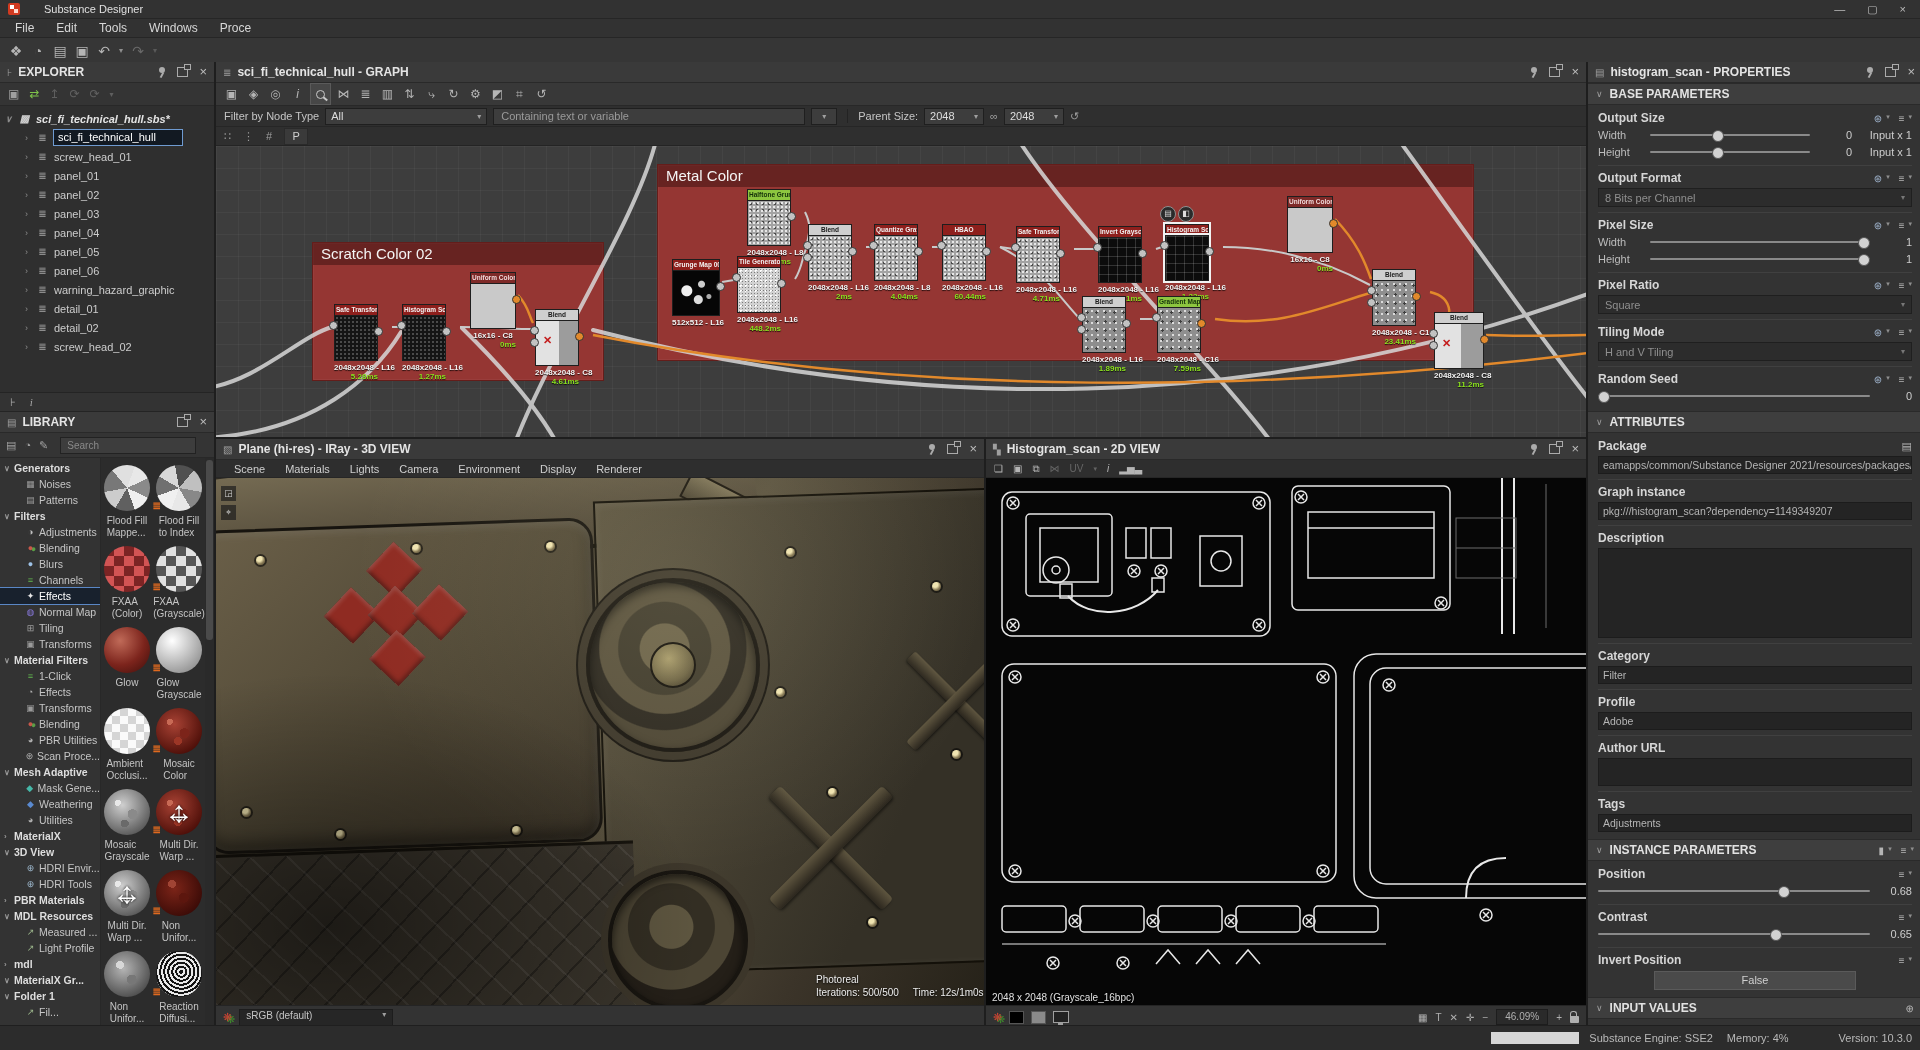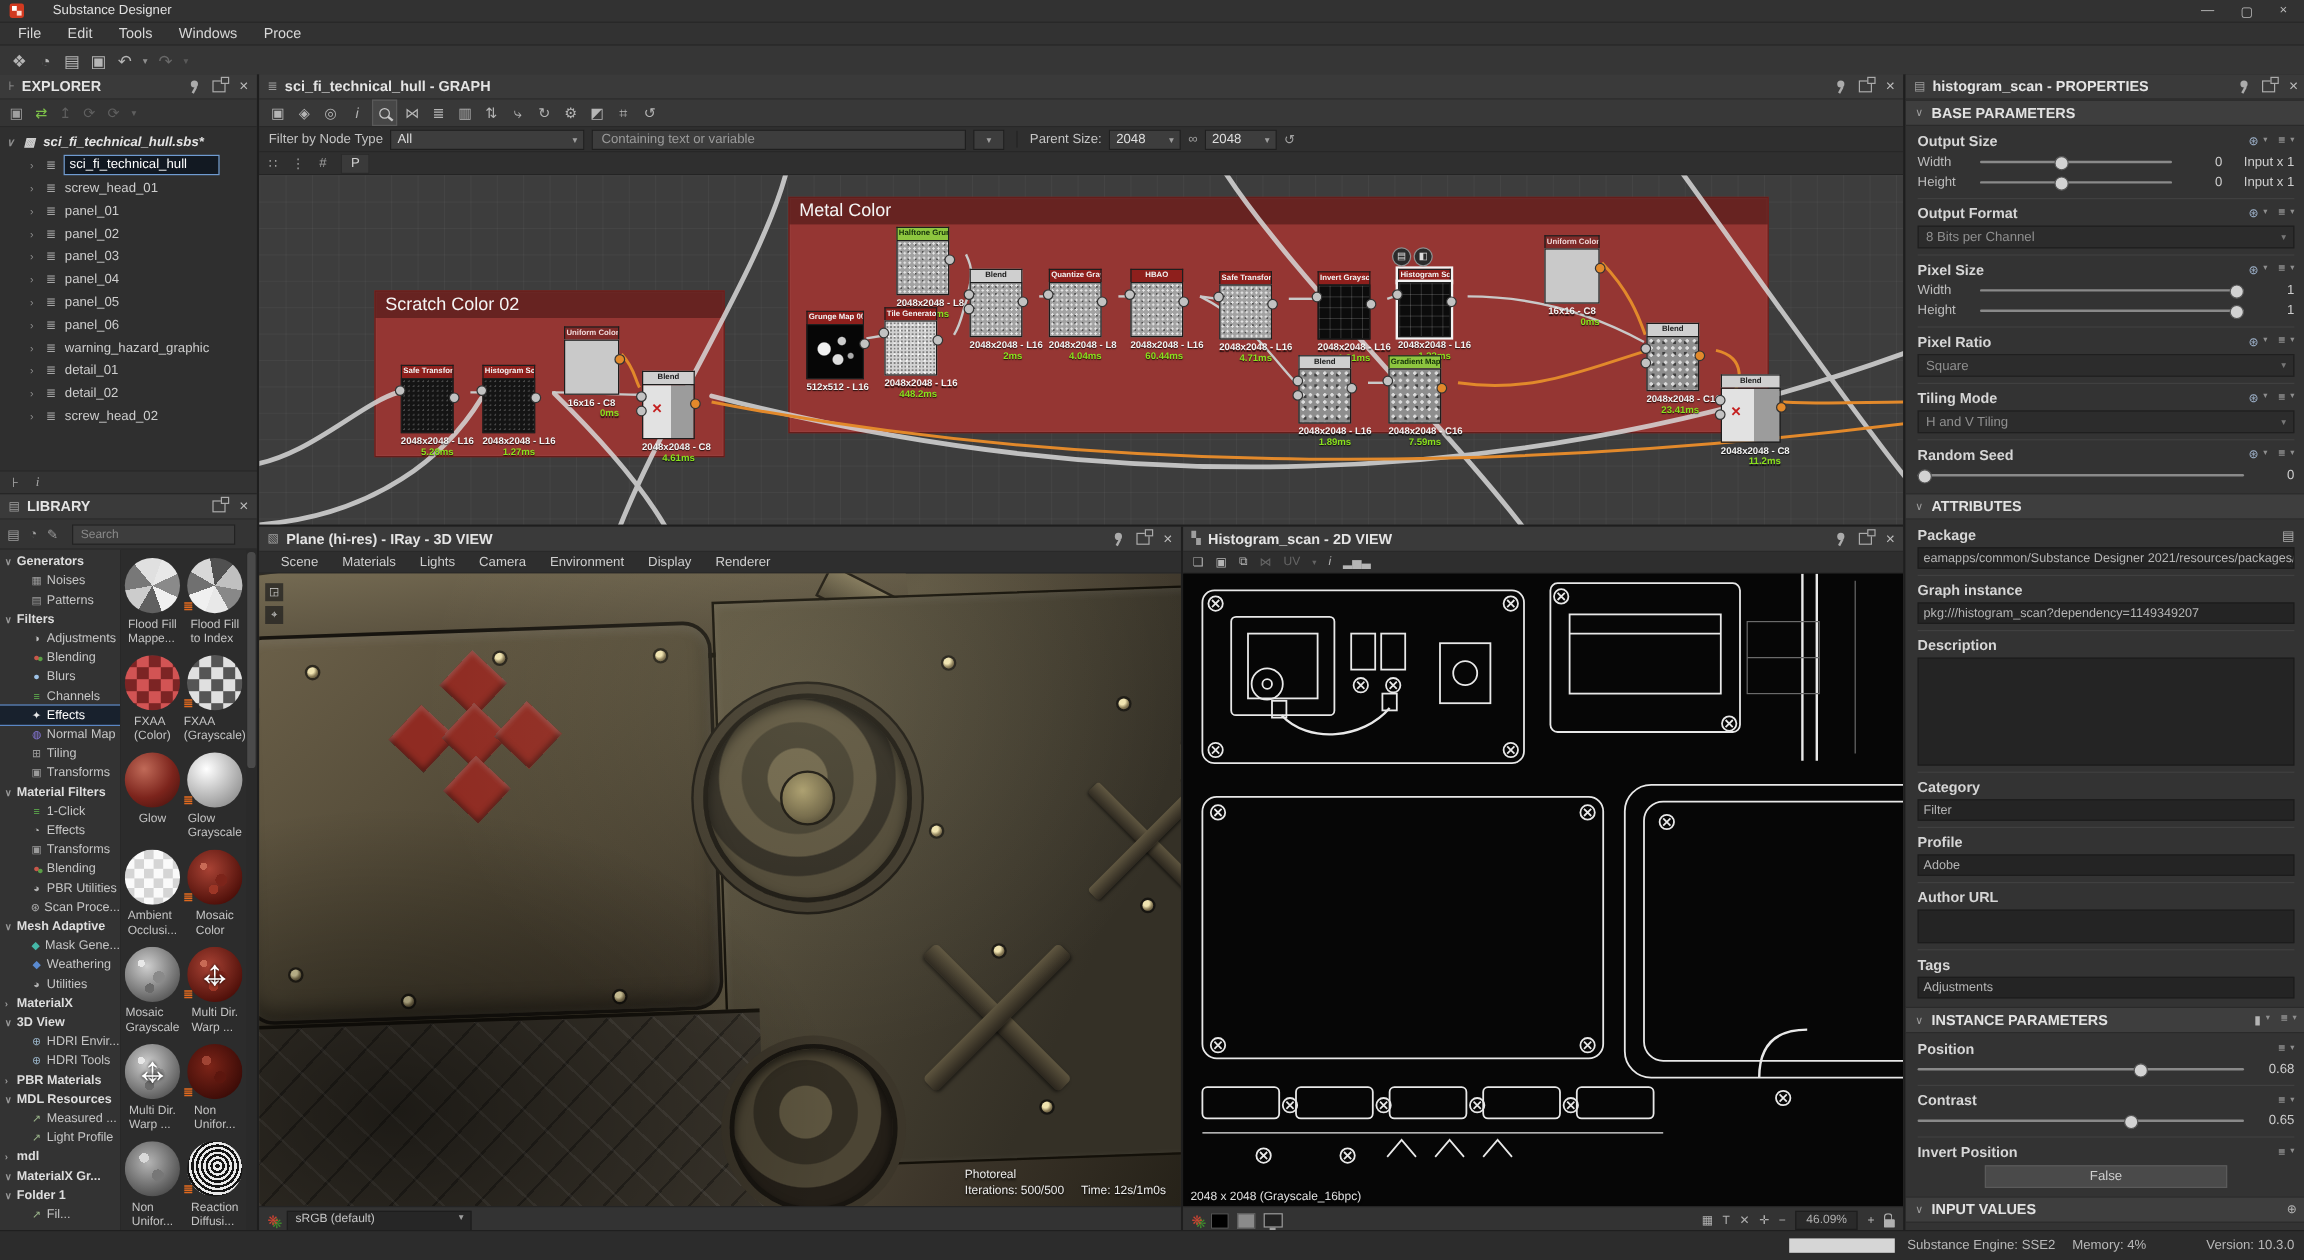--- a/index.html
+++ b/index.html
@@ -184,21 +184,21 @@
   .ring2{left:392px;top:392px;width:132px;height:132px;border-radius:50%;border:4px solid #181510;
     background:radial-gradient(circle at 45% 40%,#5e5640 0 20%,#332e23 21% 40%,#4c4534 41% 58%,#241f18 59%);box-shadow:0 0 0 7px #3c362a,inset 0 4px 8px rgba(0,0,0,.6)}
   .xplate{width:150px;height:150px}
   .xplate::before,.xplate::after{content:"";position:absolute;left:-5px;top:67px;width:160px;height:16px;background:linear-gradient(#5e553f,#2c271e);border-radius:4px;box-shadow:0 2px 3px rgba(0,0,0,.5)}
   .xplate::before{transform:rotate(45deg)} .xplate::after{transform:rotate(-45deg)}
   .x1{left:540px;top:295px} .x2{left:665px;top:148px;transform:scale(.8)}
   .screw{position:absolute;width:9px;height:9px;border-radius:50%;background:radial-gradient(circle at 35% 30%,#efe3b0 0 30%,#8a7c57 60%,#3c3424);box-shadow:0 0 0 2px rgba(0,0,0,.55)}
   .vignette{inset:0;background:radial-gradient(ellipse at 15% 85%,rgba(0,0,0,.5),transparent 40%),radial-gradient(ellipse at 60% 20%,rgba(255,246,200,.10),transparent 50%);pointer-events:none}
   .vp-mini{left:5px;top:8px;display:flex;flex-direction:column;gap:4px}
   .vp-mini span{width:15px;height:15px;background:rgba(30,30,30,.7);color:#cfcfcf;font-size:9px;text-align:center;line-height:15px}
-  .overlay3d{position:absolute;left:588px;bottom:6px;font-size:10px;color:#ececec;text-shadow:0 1px 2px #000;line-height:13px}
+  .overlay3d{position:absolute;left:600px;bottom:6px;font-size:10px;color:#ececec;text-shadow:0 1px 2px #000;line-height:13px}
   .overlay3d .l2{display:flex;gap:14px}
   .vbottom{height:22px;background:#333;border-top:1px solid #242424;display:flex;align-items:center;gap:7px;padding:0 7px;flex:none}
   .flower{color:#cc4433;font-size:11px;text-shadow:3px 2px 0 #3f8a2e}
   .cselect{background:#262626;border:1px solid #1d1d1d;height:15px;display:flex;gap:8px;padding:0 6px;color:#c5c5c5;font-size:10px;min-width:140px}
   .cselect .arr{margin-left:auto;font-size:8px;color:#9f9f9f}
   .vp2d{flex:1;position:relative;overflow:hidden;background:#050505}
   .caption2d{position:absolute;left:6px;bottom:2px;font-size:10px;color:#e0e0e0;text-shadow:0 1px 2px #000}
   .swatch{width:13px;height:11px;border:1px solid #555;display:inline-block}
   .monitor-icon{width:14px;height:10px;border:1px solid #9f9f9f;position:relative;background:#222;display:inline-block}
   .monitor-icon::after{content:"";position:absolute;left:4px;bottom:-3px;width:5px;height:2px;background:#9f9f9f}

